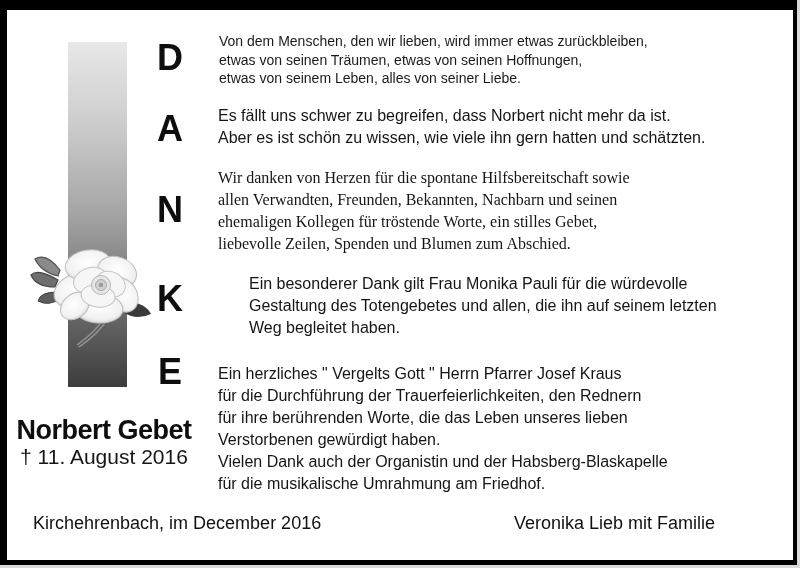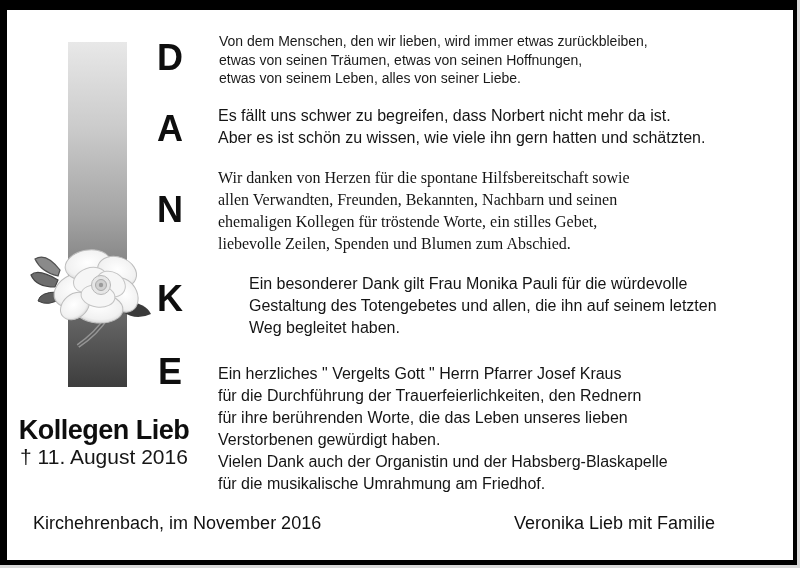--- a/index.html
+++ b/index.html
@@ -131,21 +131,21 @@
   <circle cx="73" cy="45" r="5.5" fill="#d0d0d0" stroke="#a9a9a9" stroke-width="1"></circle>
   <circle cx="73" cy="45" r="2.2" fill="#9b9b9b"></circle>
 </svg>
 
 <div class="danke-letter lt-d">D</div>
 <div class="danke-letter lt-a">A</div>
 <div class="danke-letter lt-n">N</div>
 <div class="danke-letter lt-k">K</div>
 <div class="danke-letter lt-e">E</div>
 
-<div class="deceased-name">Kollegen Lieb</div>
+<div class="deceased-name">Norbert Gebet</div>
 <div class="deceased-date">† 11. August 2016</div>
 
 <div class="quote">Von dem Menschen, den wir lieben, wird immer etwas zurückbleiben,
 etwas von seinen Träumen, etwas von seinen Hoffnungen,
 etwas von seinem Leben, alles von seiner Liebe.</div>
 
 <div class="para p-grief">Es fällt uns schwer zu begreifen, dass Norbert nicht mehr da ist.
 Aber es ist schön zu wissen, wie viele ihn gern hatten und schätzten.</div>
 <div class="para p-thanks">Wir danken von Herzen für die spontane Hilfsbereitschaft sowie
 allen Verwandten, Freunden, Bekannten, Nachbarn und seinen
@@ -154,15 +154,15 @@
 <div class="para p-pauli">Ein besonderer Dank gilt Frau Monika Pauli für die würdevolle
 Gestaltung des Totengebetes und allen, die ihn auf seinem letzten
 Weg begleitet haben.</div>
 <div class="para p-pfarrer">Ein herzliches " Vergelts Gott " Herrn Pfarrer Josef Kraus
 für die Durchführung der Trauerfeierlichkeiten, den Rednern
 für ihre berührenden Worte, die das Leben unseres lieben
 Verstorbenen gewürdigt haben.
 Vielen Dank auch der Organistin und der Habsberg-Blaskapelle
 für die musikalische Umrahmung am Friedhof.</div>
 
-<div class="footer-left"><span class="place">Kirchehrenbach</span><span>, im November 2016</span></div>
+<div class="footer-left"><span class="place">Kirchehrenbach</span><span>, im December 2016</span></div>
 
 <div class="footer-right">Veronika Lieb mit Familie</div>
 
 </body></html>

